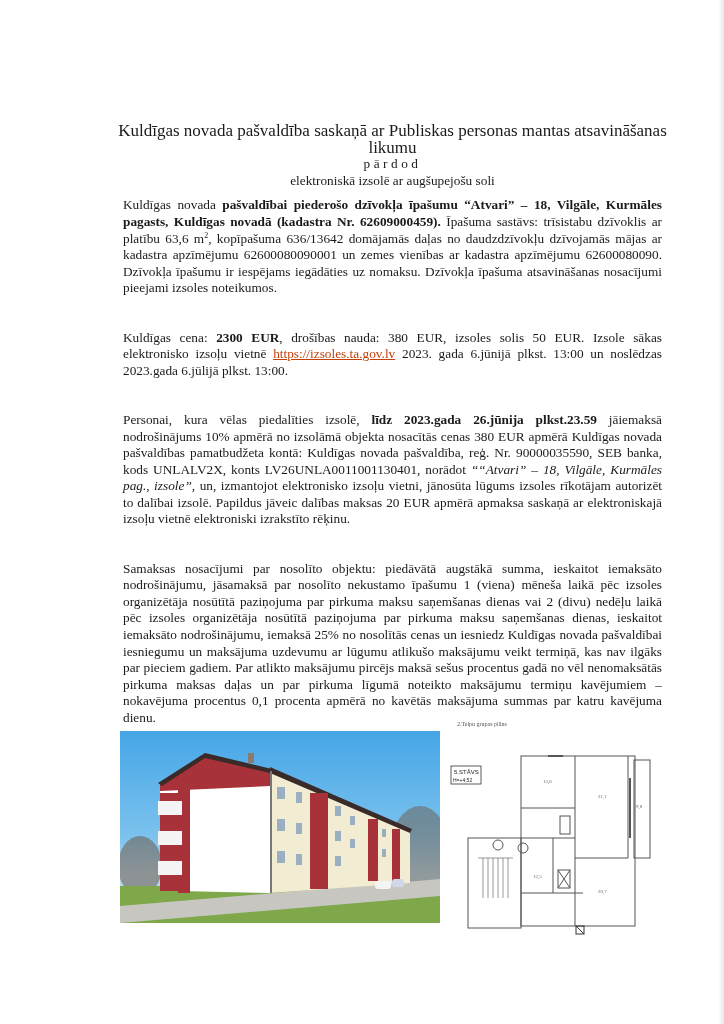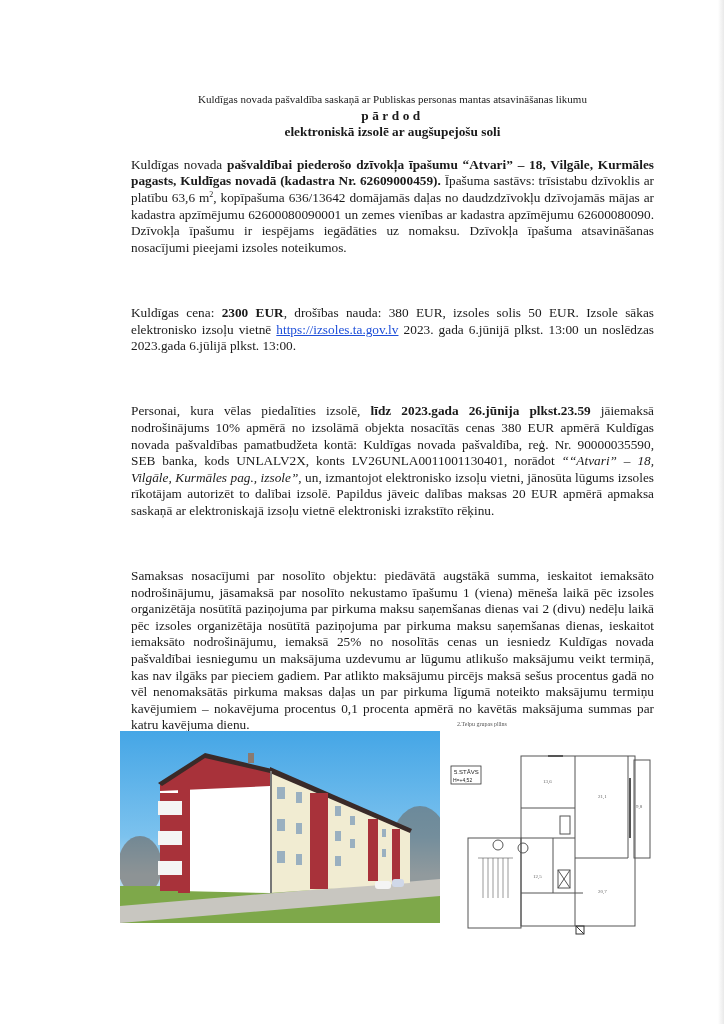--- a/index.html
+++ b/index.html
@@ -3,29 +3,29 @@
 <meta charset="utf-8">
 <style>
   html, body { margin: 0; padding: 0; }
   body {
     width: 724px; height: 1024px; background: #ffffff; position: relative; overflow: hidden;
     font-family: "Liberation Serif", "DejaVu Serif", serif; color: #1a1a1a;
   }
   .page-edge { position: absolute; top: 0; right: 0; width: 6px; height: 1024px; background: linear-gradient(to right, #ffffff, #e9e9e9); }
   .content { position: absolute; left: 115px; top: 91px; width: 555px; font-size: 13.3px; line-height: 16.6px; }
   .center { text-align: center; }
-  .h-intro { font-size: 11px; }
-  .h-sell { font-weight: bold; letter-spacing: 3.5px; }
-  .h-sub { font-weight: bold; }
-  p { margin: 16px; text-align: justify; }
+  .h-intro { font-size: 17px; margin-top: 32px; }
+  .h-sell { font-weight: normal; letter-spacing: 3.5px; }
+  .h-sub { font-weight: normal; }
+  p { margin: 8px; text-align: justify; }
   .gap { height: 16.6px; }
   b { font-weight: bold; }
   i { font-style: italic; }
   sup { font-size: 8px; line-height: 0; }
-  .link { text-decoration: underline; color: #1d4ed8; cursor: pointer; }
+  .link { text-decoration: underline; color: #c2410c; cursor: pointer; }
 
   .photo { position: absolute; left: 120px; top: 731px; width: 320px; height: 192px; overflow: hidden; background: linear-gradient(#45a6e6 0%, #7cc2ee 55%, #b6daf0 75%); }
   .plan { position: absolute; left: 448px; top: 718px; width: 212px; height: 225px; background: #ffffff; }
   .plan-title { position: absolute; left: 9px; top: 3px; font-size: 6px; color: #555; }
 </style>
 </head>
 <body>
 
 <div class="page-edge"></div>
 

